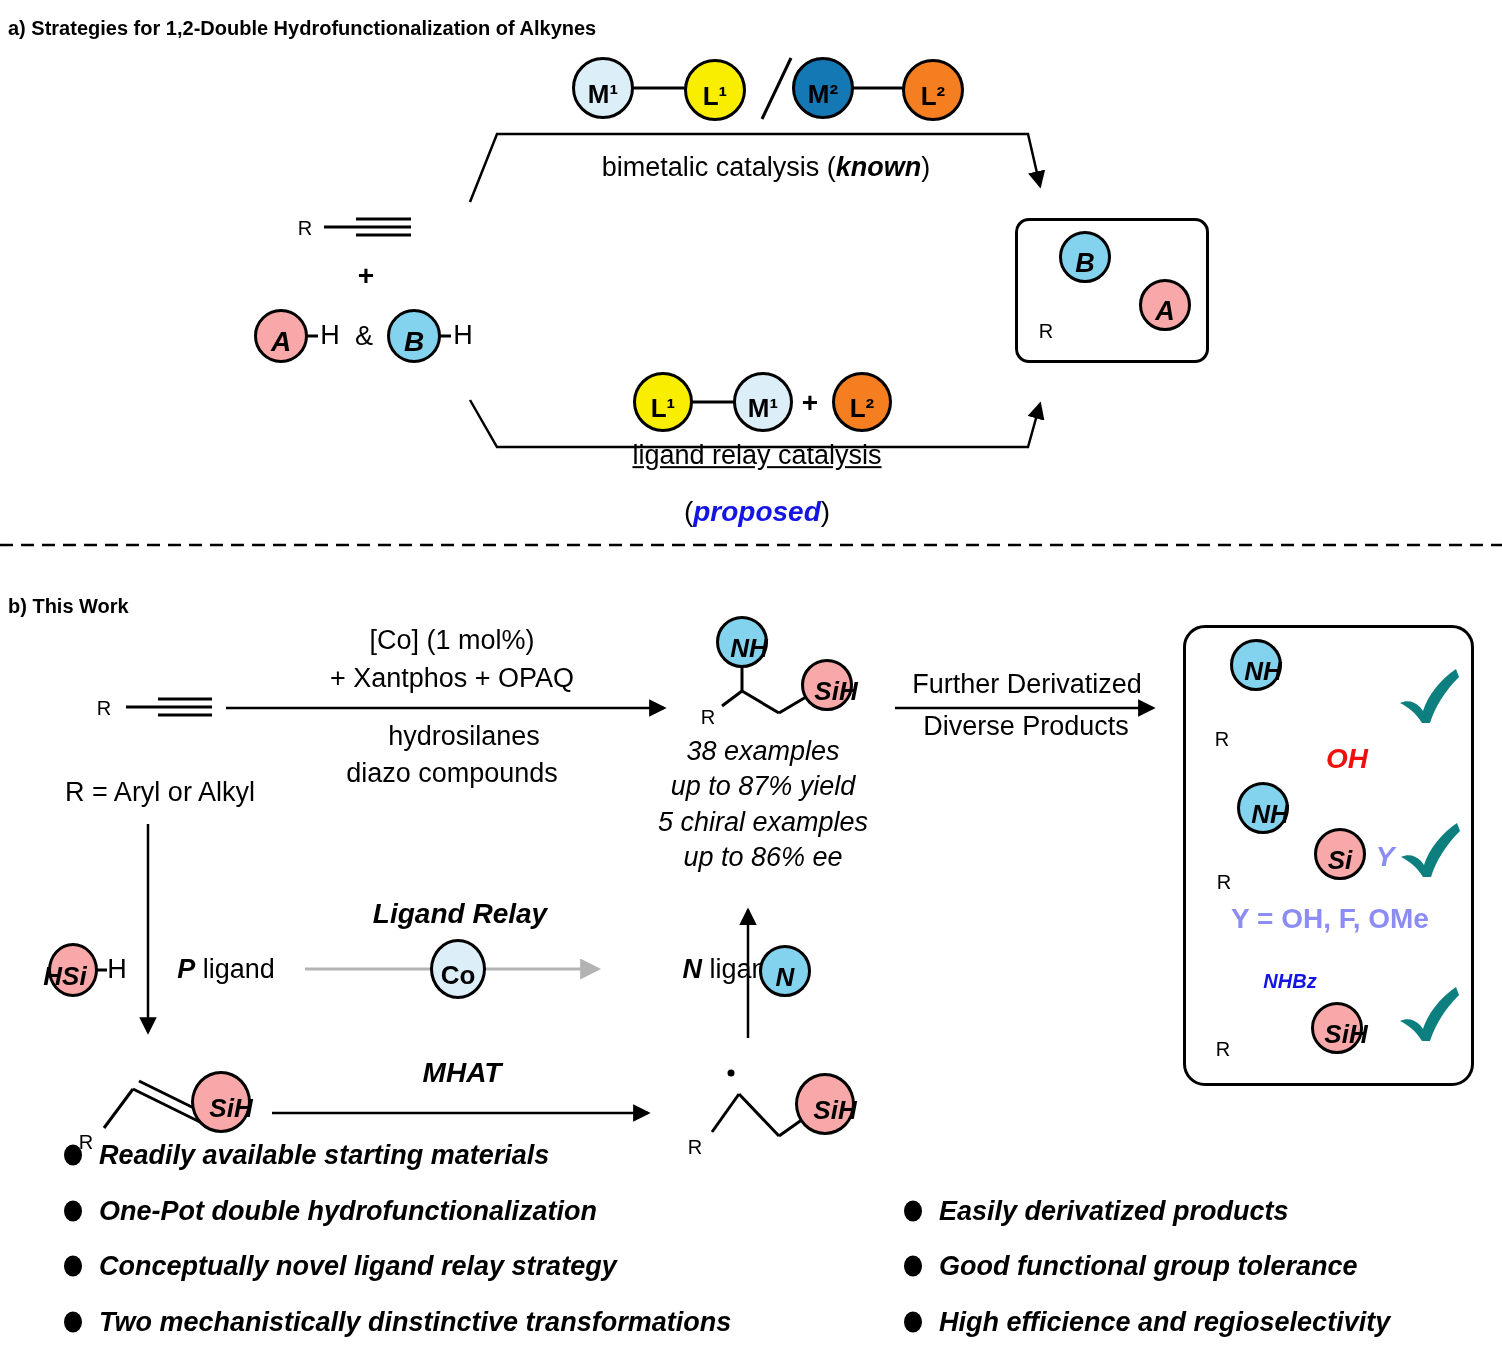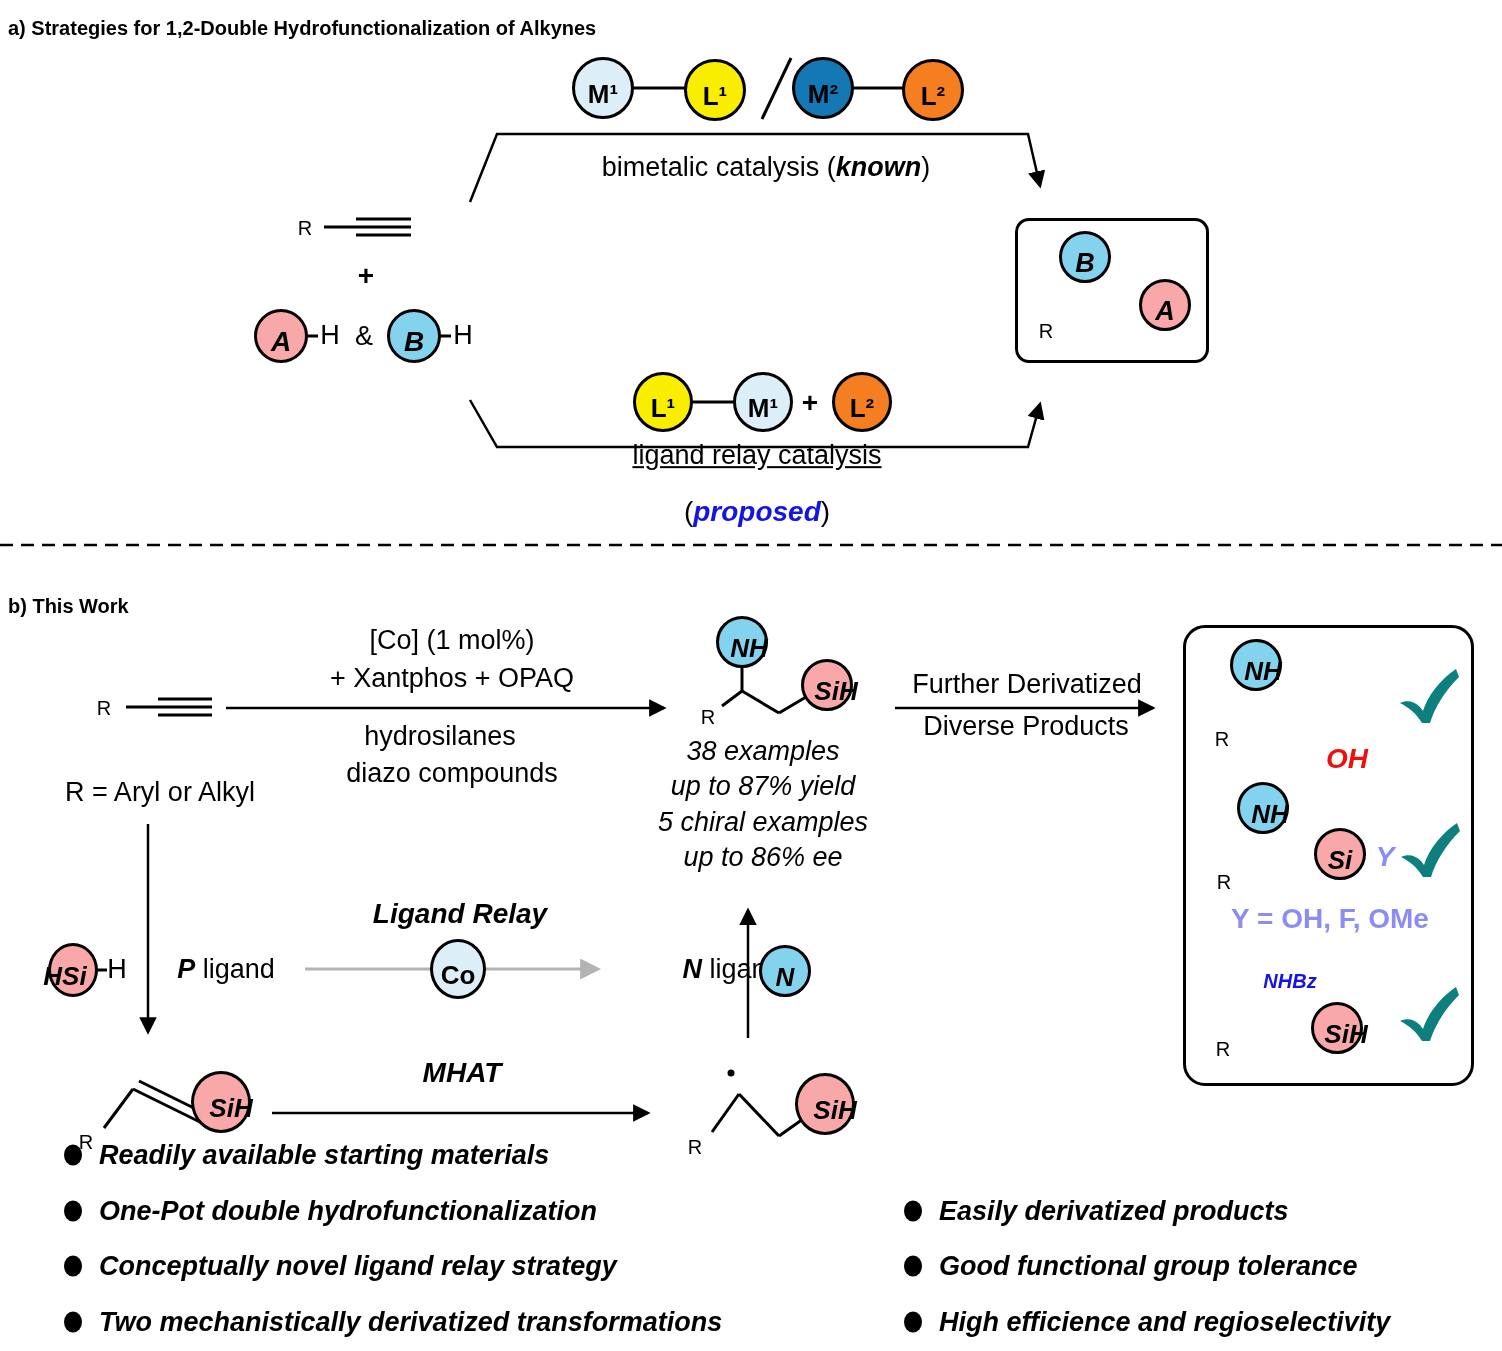--- a/index.html
+++ b/index.html
@@ -208,21 +208,21 @@
   <div class="circ pink i" style="left:1165px;top:305px;width:46px;height:46px;font-size:27px;">
       <span>A</span>
     </div>
   <div class="t f29" style="left:1046px;top:331px;">R</div>
 
   <div class="t la b f29" style="left:8px;top:598px;margin-top:8px;">b) This Work</div>
 
   <div class="t f29" style="left:104px;top:708px;">R</div>
   <div class="t" style="left:452px;top:641px;">[Co] (1 mol%)</div>
   <div class="t" style="left:452px;top:679px;">+ Xantphos + OPAQ</div>
-  <div class="t" style="left:440px;top:737px;text-align:center;">hydrosilanes</div>
+  <div class="t" style="left:464px;top:737px;text-align:center;">hydrosilanes</div>
   <div class="t" style="left:452px;top:774px;">diazo compounds</div>
   <div class="t" style="left:160px;top:793px;">R = Aryl or Alkyl</div>
 
   <div class="circ sky i" style="left:742px;top:642px;width:46px;height:46px;">
     <span style="transform:translateX(7px);">NH</span>
     </div>
   <div class="circ pink i" style="left:827px;top:685px;width:46px;height:46px;">
     <span style="transform:translateX(9px);">SiH</span>
     </div>
   <div class="t f29" style="left:708px;top:717px;">R</div>
@@ -307,21 +307,21 @@
   <div class="bullet" style="left:64px;top:1211px;">
     <span class="dot"></span>
     <span class="txt">One-Pot double hydrofunctionalization</span>
   </div>
   <div class="bullet" style="left:64px;top:1266px;">
     <span class="dot"></span>
     <span class="txt">Conceptually novel ligand relay strategy</span>
   </div>
   <div class="bullet" style="left:64px;top:1322px;">
     <span class="dot"></span>
-    <span class="txt">Two mechanistically derivatized transformations</span>
+    <span class="txt">Two mechanistically dinstinctive transformations</span>
   </div>
 
   <div class="bullet" style="left:904px;top:1211px;">
     <span class="dot"></span>
     <span class="txt">Easily derivatized products</span>
   </div>
   <div class="bullet" style="left:904px;top:1266px;">
     <span class="dot"></span>
     <span class="txt">Good functional group tolerance</span>
   </div>

